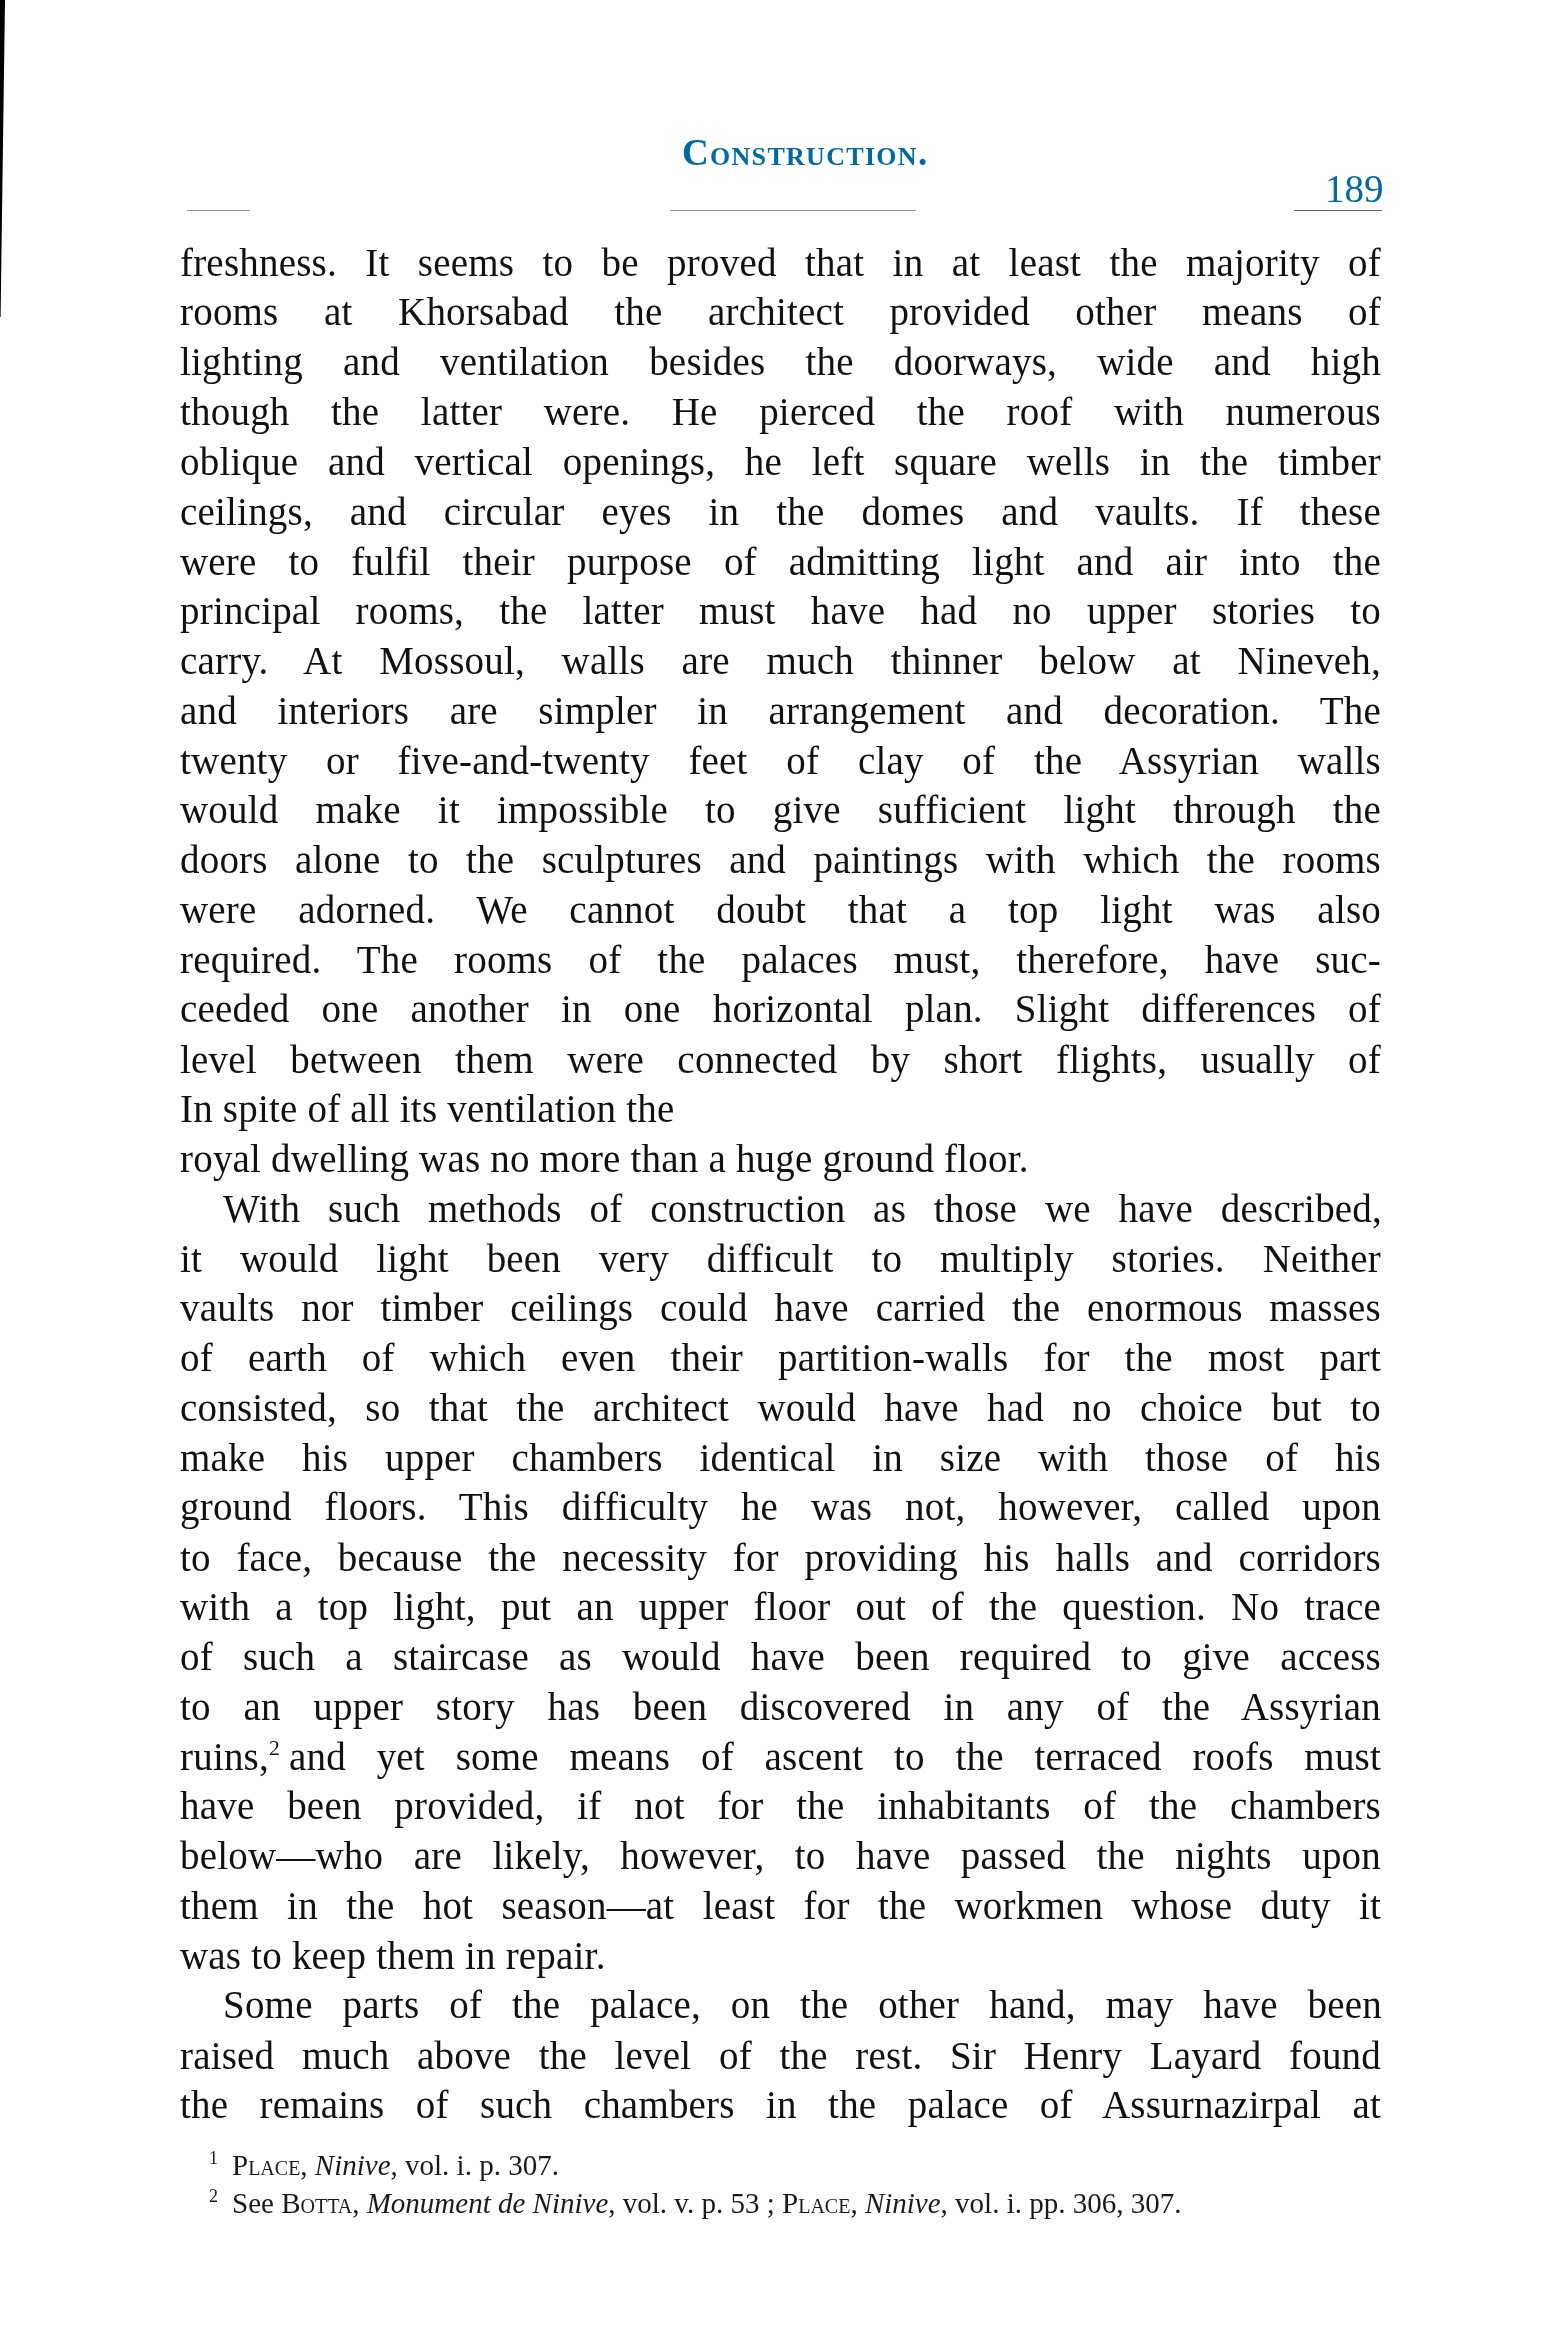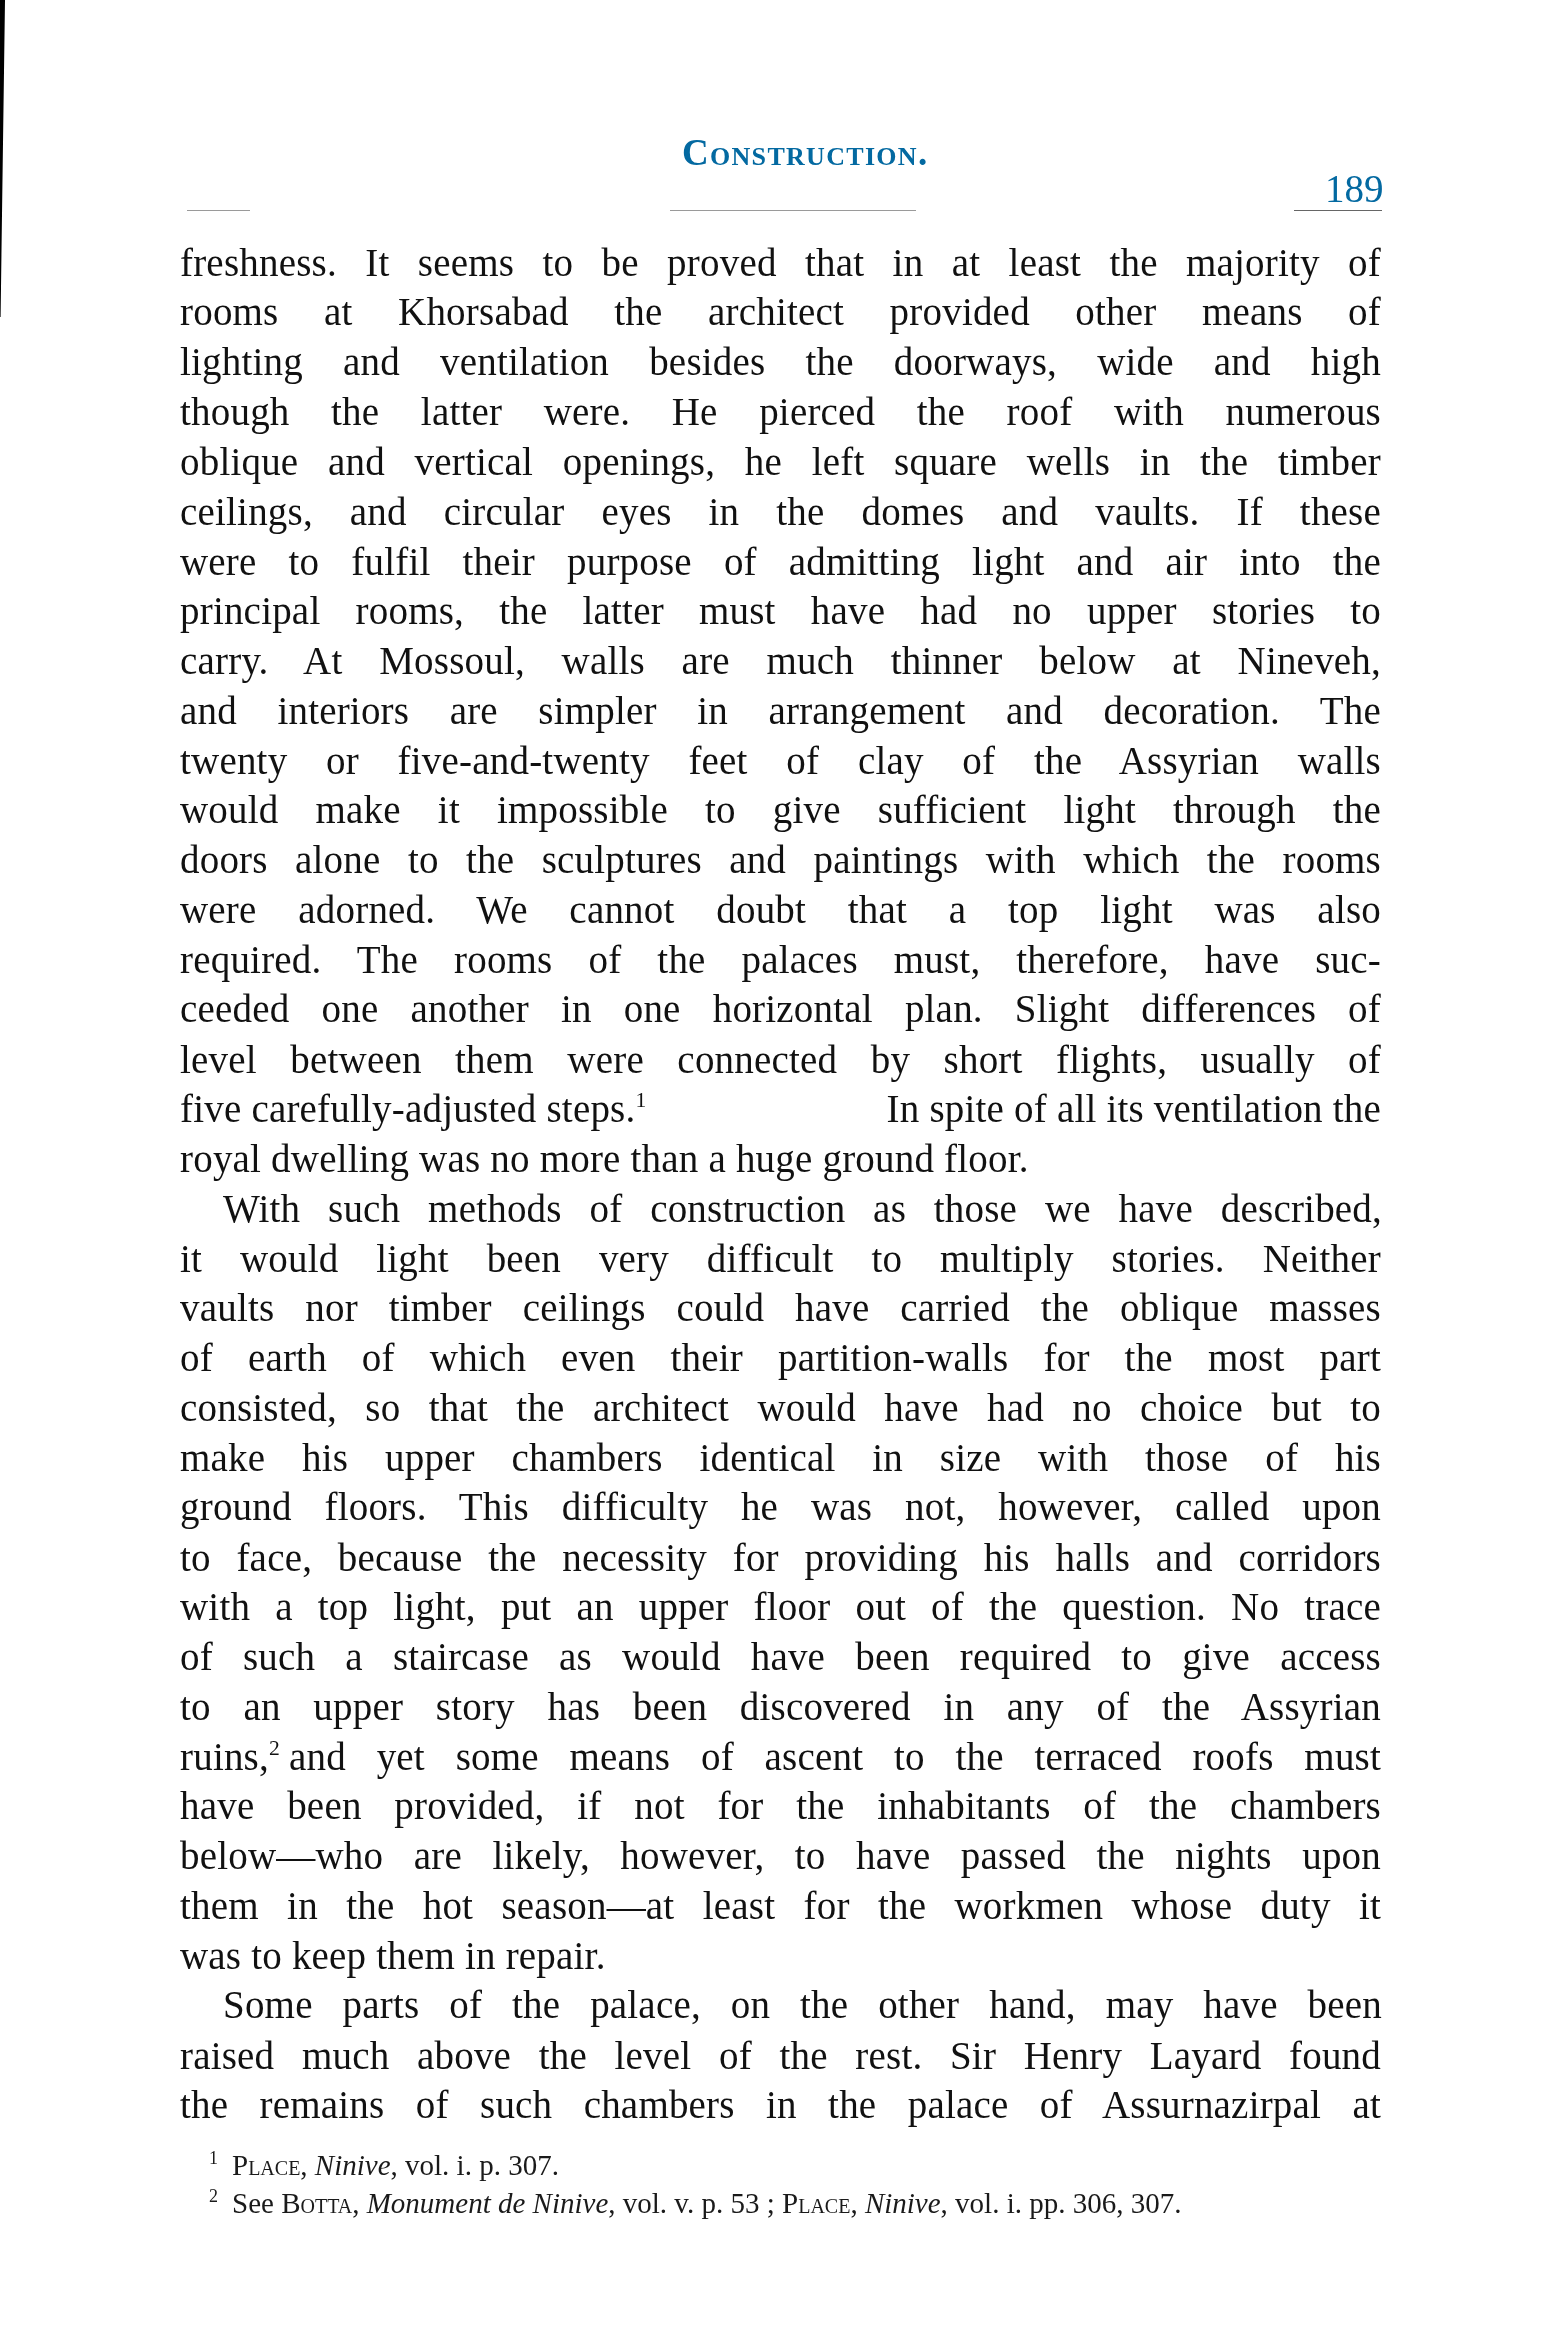--- a/index.html
+++ b/index.html
@@ -140,28 +140,27 @@
   <div class="line" style="top:636px">carry.  At Mossoul, walls are much thinner below at Nineveh,</div>
   <div class="line" style="top:686px">and interiors are simpler in arrangement and decoration.  The</div>
   <div class="line" style="top:736px">twenty or five-and-twenty feet of clay of the Assyrian walls</div>
   <div class="line" style="top:785px">would make it impossible to give sufficient light through the</div>
   <div class="line" style="top:835px">doors alone to the sculptures and paintings with which the rooms</div>
   <div class="line" style="top:885px">were adorned.  We cannot doubt that a top light was also</div>
   <div class="line" style="top:935px">required.  The rooms of the palaces must, therefore, have suc-</div>
   <div class="line" style="top:984px">ceeded one another in one horizontal plan.  Slight differences of</div>
   <div class="line" style="top:1035px">level between them were connected by short flights, usually of</div>
   <div class="line" style="top:1084px; display:flex; justify-content:space-between;">
-    <span><span>five carefully-adjusted steps.</span><sup>1</sup></span>
     <span style="text-align:justify;">In spite of all its ventilation the</span>
   </div>
   <div class="line last" style="top:1134px">royal dwelling was no more than a huge ground floor.</div>
 
   <div class="line indent" style="top:1184px">With such methods of construction as those we have described,</div>
   <div class="line" style="top:1234px">it would light been very difficult to multiply stories.  Neither</div>
-  <div class="line" style="top:1283px">vaults nor timber ceilings could have carried the oblique masses</div>
+  <div class="line" style="top:1283px">vaults nor timber ceilings could have carried the enormous masses</div>
   <div class="line" style="top:1333px">of earth of which even their partition-walls for the most part</div>
   <div class="line" style="top:1383px">consisted, so that the architect would have had no choice but to</div>
   <div class="line" style="top:1433px">make his upper chambers identical in size with those of his</div>
   <div class="line" style="top:1482px">ground floors.  This difficulty he was not, however, called upon</div>
   <div class="line" style="top:1533px">to face, because the necessity for providing his halls and corridors</div>
   <div class="line" style="top:1582px">with a top light, put an upper floor out of the question.  No trace</div>
   <div class="line" style="top:1632px">of such a staircase as would have been required to give access</div>
   <div class="line" style="top:1682px">to an upper story has been discovered in any of the Assyrian</div>
   <div class="line" style="top:1732px; display:flex; justify-content:space-between;">
     <span style="white-space:nowrap;"><span>ruins,</span><sup>2</sup></span>

